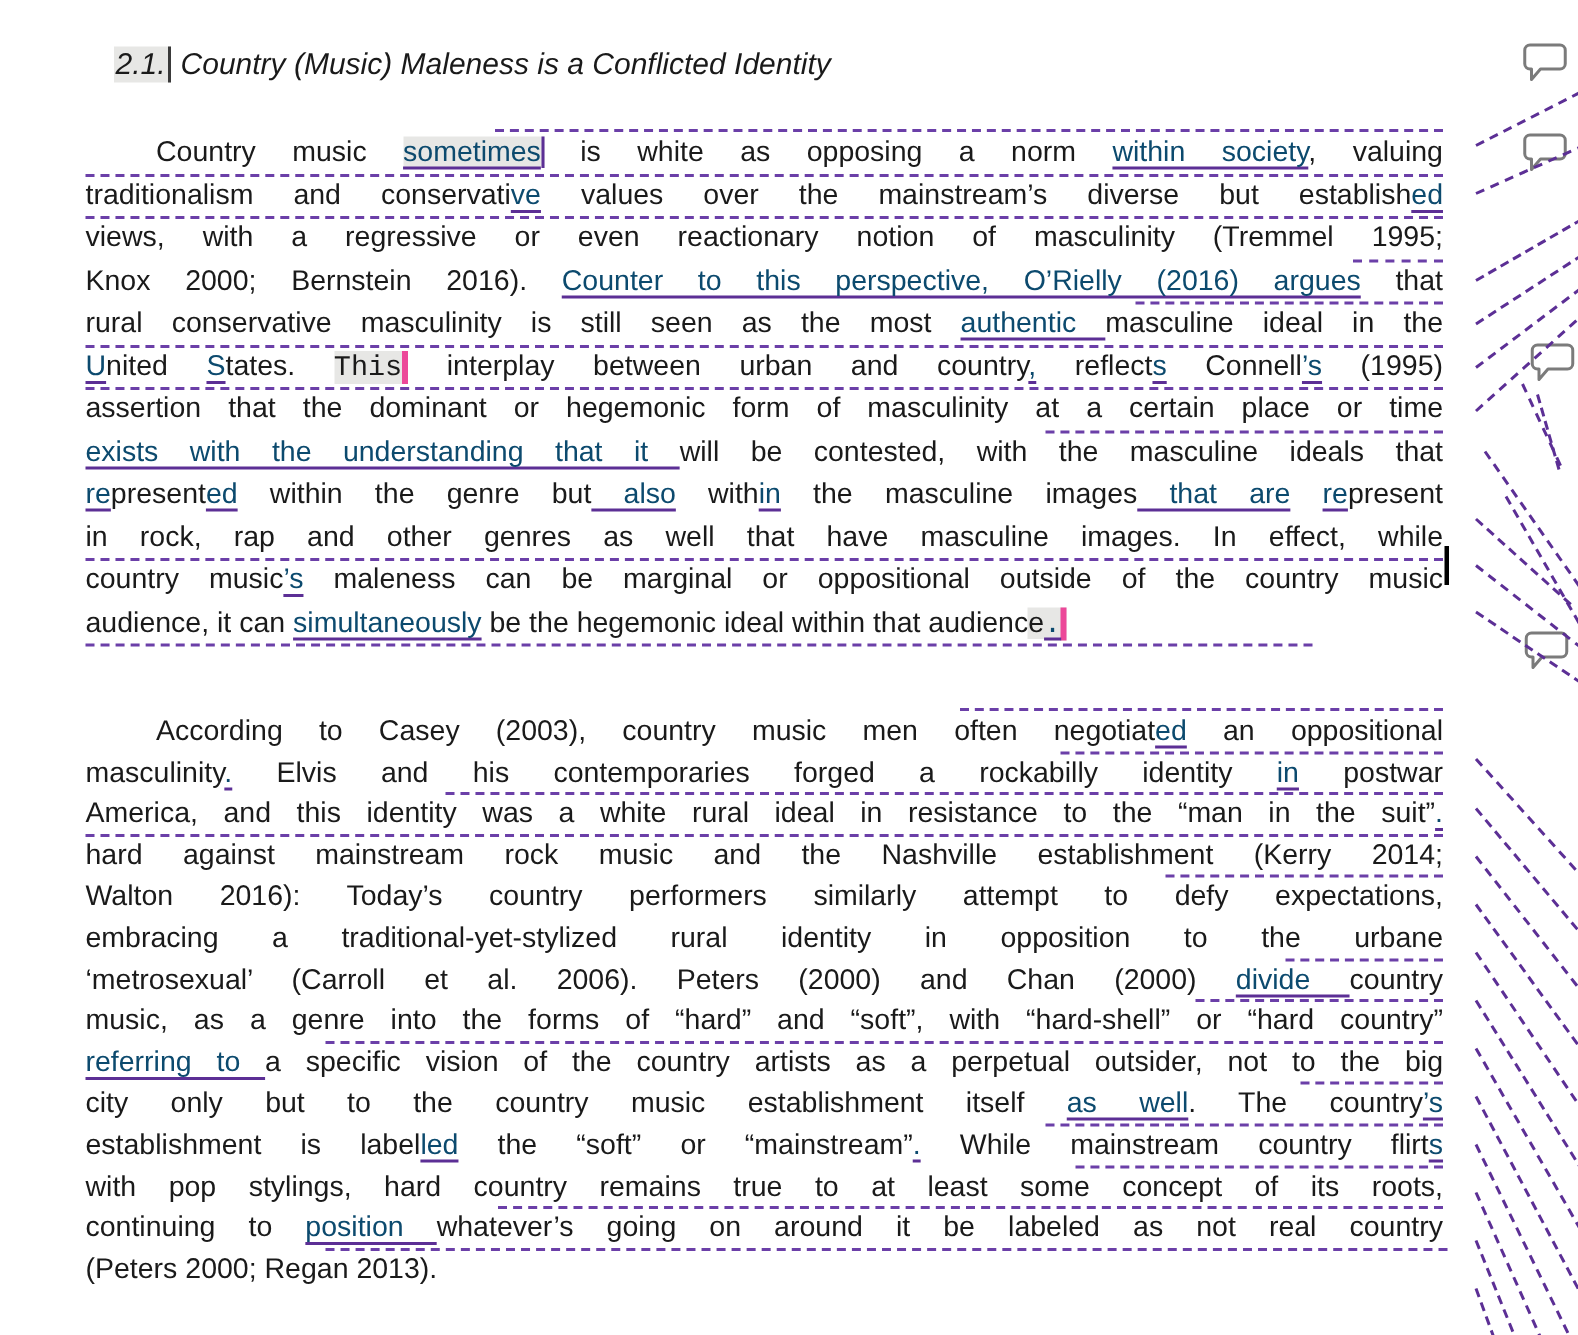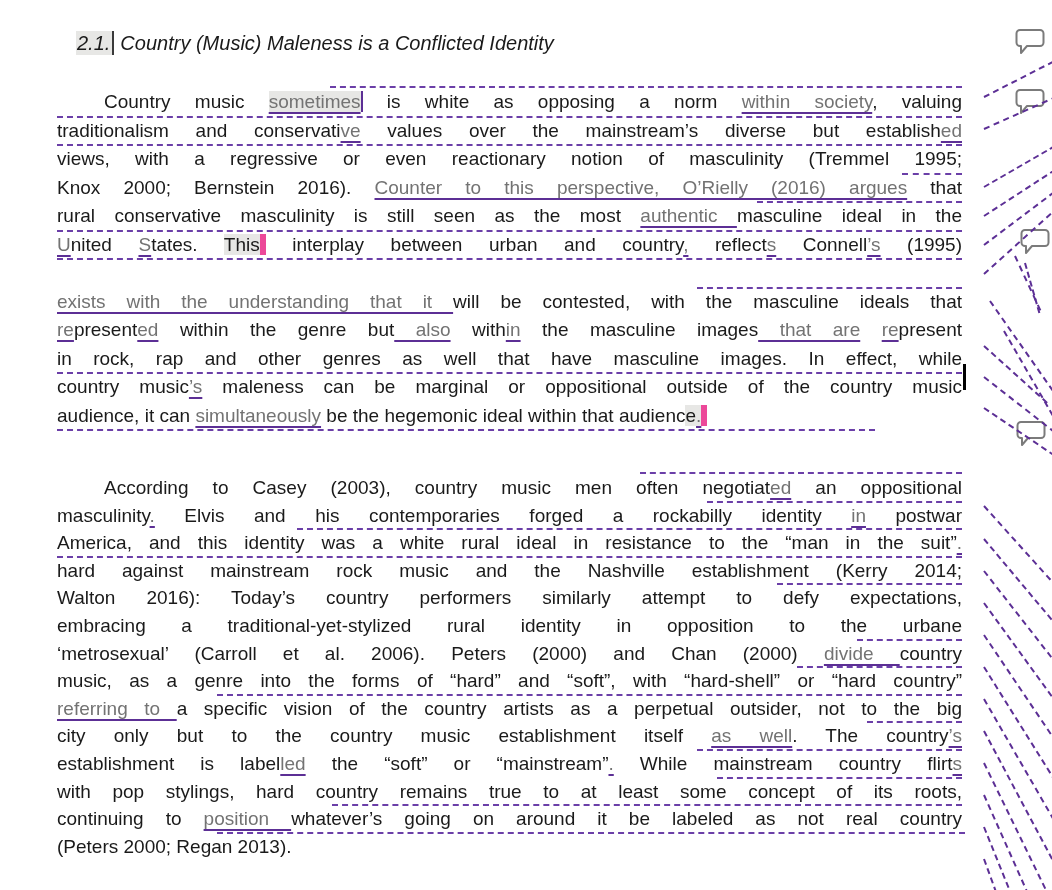--- a/index.html
+++ b/index.html
@@ -13,24 +13,24 @@
   
   .para{position:absolute;left:57px;width:905px;font-size:19px;}
   #para0{top:88px;}
   #para1{top:474px;}
   .line{position:relative;height:28.5px;line-height:28.5px;text-align:justify;text-align-last:justify;
         white-space:normal;}
   #para1 .line{height:27.6px;line-height:27.6px;}
   .line.last{text-align-last:left;}
   .line.indent{text-indent:47px;}
   .seg{white-space:pre-wrap;}
-  .seg.i{color:#737373;text-decoration:underline;text-decoration-color:#5c2f95;
+  .seg.i{color:#0c4a6e;text-decoration:underline;text-decoration-color:#5c2f95;
          text-decoration-thickness:2px;text-underline-offset:4px;}
   .seg.h{background:#e7e7e5;}
-  .seg.kbar{border-right:6px solid #ec4899;}
+  .seg.kbar{border-right:4px solid #ec4899;font-family:Liberation Mono, monospace;}
   .seg.pbar{border-right:2px solid #5c2f95;}
   
   .dt,.db{position:absolute;height:0;border-top:2px dashed #6b3fa8;pointer-events:none;}
   .dt{top:-2px;} .db{bottom:-1px;}
   
   .connector{position:absolute;height:0;border-top:2px dashed #5c2f95;transform-origin:left center;
              pointer-events:none;}
   .bubble{position:absolute;width:32px;height:30px;}
   .caret{position:absolute;width:3px;background:#000;}
 </style>
@@ -43,21 +43,21 @@
     <span class="num">2.1.</span><span class="ttl">Country (Music) Maleness is a Conflicted Identity</span>
   </div>
 
   <div id="para0" class="para">
       <div class="line indent"><span class="seg p">Country music </span><span class="seg i h pbar">sometimes</span><span class="seg p"> is white as opposing a norm </span><span class="seg i">within society</span><span class="seg p">, valuing</span><i class="dt" style="left: 273px; width: 632px;"></i><i class="db" style="left: 0px; width: 905px;"></i></div>
       <div class="line"><span class="seg p">traditionalism and conservati</span><span class="seg i">ve</span><span class="seg p"> values over the mainstream’s diverse but establish</span><span class="seg i">ed</span><i class="db" style="left: 0px; width: 905px;"></i></div>
       <div class="line"><span class="seg p">views, with a regressive or even reactionary notion of masculinity (Tremmel 1995;</span><i class="db" style="left: 845px; width: 60px;"></i></div>
       <div class="line"><span class="seg p">Knox 2000; Bernstein 2016). </span><span class="seg i">Counter to this perspective, O’Rielly (2016) argues</span><span class="seg p"> that</span><i class="db" style="left: 700px; width: 205px;"></i></div>
       <div class="line"><span class="seg p">rural conservative masculinity is still seen as the most </span><span class="seg i">authentic </span><span class="seg p">masculine ideal in the</span><i class="db" style="left: 0px; width: 905px;"></i></div>
       <div class="line"><span class="seg i">U</span><span class="seg p">nited </span><span class="seg i">S</span><span class="seg p">tates. </span><span class="seg h kbar">This</span><span class="seg p"> interplay between urban and country</span><span class="seg i">,</span><span class="seg p"> reflect</span><span class="seg i">s</span><span class="seg p"> Connell</span><span class="seg i">’s</span><span class="seg p"> (1995)</span><i class="db" style="left: 0px; width: 905px;"></i></div>
-      <div class="line"><i class="db" style="left: 640px; width: 265px;"></i></div>
+      <div class="line"><span class="seg p">assertion that the dominant or hegemonic form of masculinity at a certain place or time</span><i class="db" style="left: 640px; width: 265px;"></i></div>
       <div class="line"><span class="seg i">exists with the understanding that it </span><span class="seg p">will be contested, with the masculine ideals that</span></div>
       <div class="line"><span class="seg i">re</span><span class="seg p">present</span><span class="seg i">ed</span><span class="seg p"> within the genre but</span><span class="seg i"> also</span><span class="seg p"> with</span><span class="seg i">in</span><span class="seg p"> the masculine images</span><span class="seg i"> that are</span><span class="seg p"> </span><span class="seg i">re</span><span class="seg p">present</span></div>
       <div class="line"><span class="seg p">in rock, rap and other genres as well that have masculine images. In effect, while</span><i class="db" style="left: 0px; width: 905px;"></i></div>
       <div class="line"><span class="seg p">country music</span><span class="seg i">’s</span><span class="seg p"> maleness can be marginal or oppositional outside of the country music</span></div>
       <div class="line last"><span class="seg p">audience, it can </span><span class="seg i">simultaneously</span><span class="seg p"> be the hegemonic ideal within that audienc</span><span class="seg h">e</span><span class="seg i h kbar">.</span><i class="db" style="left: 0px; width: 818px;"></i></div>
     </div>
   <div id="para1" class="para">
       <div class="line indent"><span class="seg p">According to Casey (2003), country music men often negotiat</span><span class="seg i">ed</span><span class="seg p"> an oppositional</span><i class="dt" style="left: 583px; width: 322px;"></i><i class="db" style="left: 650px; width: 255px;"></i></div>
       <div class="line"><span class="seg p">masculinity</span><span class="seg i">.</span><span class="seg p"> Elvis and his contemporaries forged a rockabilly identity </span><span class="seg i">in</span><span class="seg p"> postwar</span><i class="db" style="left: 240px; width: 665px;"></i></div>
       <div class="line"><span class="seg p">America, and this identity was a white rural ideal in resistance to the “man in the suit”</span><span class="seg i">.</span><i class="db" style="left: 0px; width: 905px;"></i></div>

